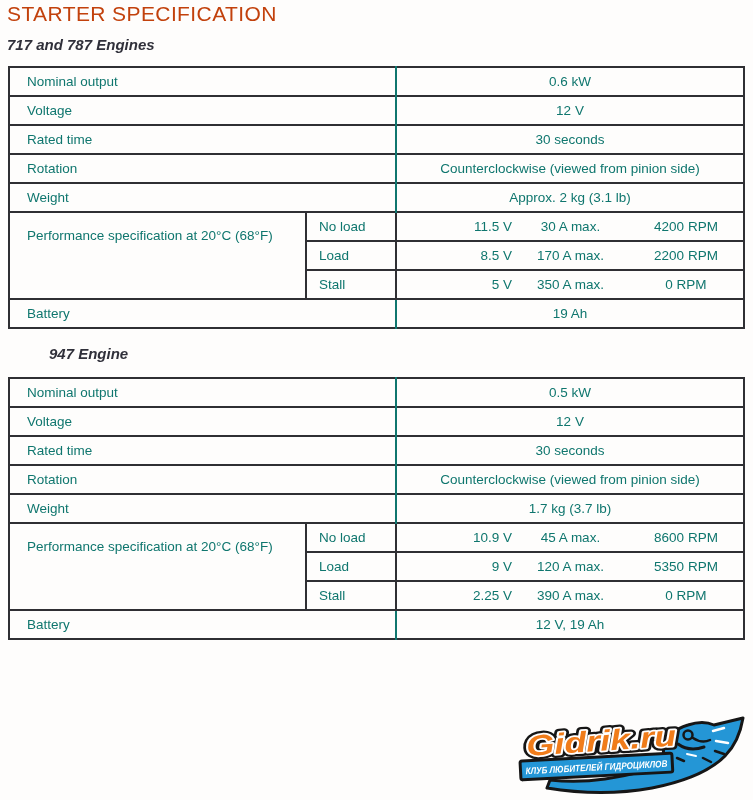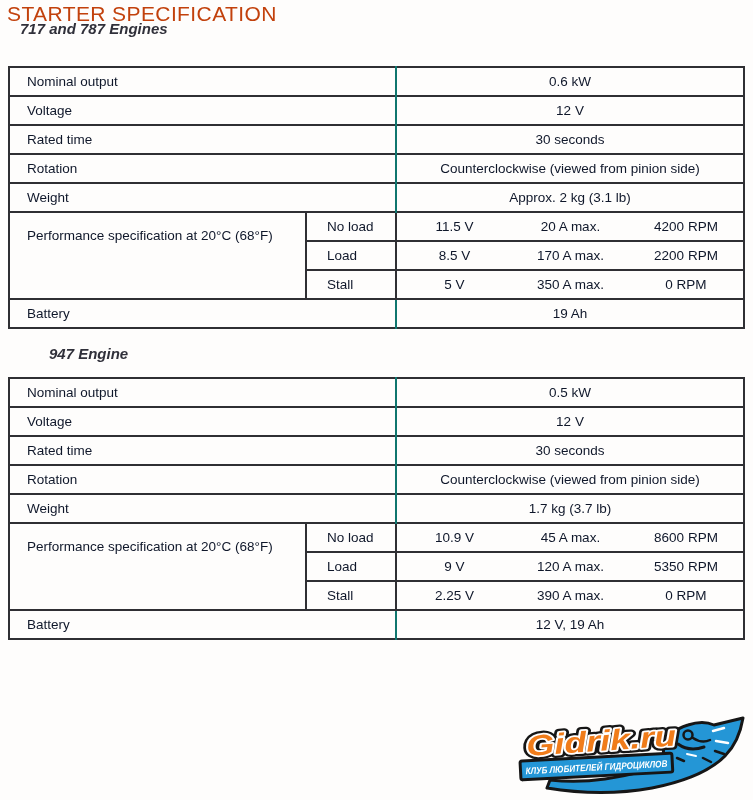--- a/index.html
+++ b/index.html
@@ -14,40 +14,40 @@
   .page-title {
     position:absolute; left:7px; top:2px;
     font-size:21px; font-weight:500; letter-spacing:0.4px;
     color:#c2410c;
   }
   .section-heading {
     position:absolute; left:7px;
     font-size:15px; font-weight:bold; font-style:italic;
     color:#30303a;
   }
-  #heading-1 { top:20px;margin-left:13px; }
+  #heading-1 { top:36px; }
   #heading-2 { top:345px;margin-left:42px; }
   table.spec {
     position:absolute; left:8px;
     width:735px; border-collapse:collapse; table-layout:fixed;
     border:2px solid #2f2f33;
   }
   #table-1 { top:66px; }
   #table-2 { top:377px; }
   .spec tr { border-bottom:2px solid #2f2f33; height:29px; }
   .spec td {
-    font-size:13.5px; color:#0f172a;
+    font-size:13.5px; color:#0f766e;
     padding:0; vertical-align:middle;
     white-space:nowrap; overflow:hidden;
   }
   .spec td.lbl { text-align:left; padding-left:17px; }
   .spec td.val { text-align:center; border-left:2px solid #0f766e; }
-  .spec td.sub { border-left:2px solid #2f2f33; padding-left:20px; }
+  .spec td.sub { border-left:2px solid #2f2f33; padding-left:12px; }
   .spec td.v3 { text-align:center; }
-  .spec td.v3first { border-left:2px solid #2f2f33; text-align:center; }
+  .spec td.v3first { border-left:2px solid #2f2f33; text-align:right; }
   .spec td.perf-lbl { vertical-align:top; padding-top:15px; }
   .watermark {
     position:absolute; left:517px; top:714px;
     width:230px; height:82px;
   }
 </style>
 </head>
 <body>
 
 <div class="page">
@@ -82,21 +82,21 @@
         <td class="val" colspan="3">Counterclockwise (viewed from pinion side)</td>
       </tr>
       <tr>
         <td class="lbl" colspan="2">Weight</td>
         <td class="val" colspan="3">Approx. 2 kg (3.1 lb)</td>
       </tr>
       <tr>
         <td class="lbl perf-lbl" rowspan="3">Performance specification at 20°C (68°F)</td>
         <td class="sub">No load</td>
         <td class="v3first">11.5 V</td>
-        <td class="v3">20 A max.</td>
+        <td class="v3">30 A max.</td>
         <td class="v3">4200 RPM</td>
       </tr>
       <tr>
         <td class="sub">Load</td>
         <td class="v3first">8.5 V</td>
         <td class="v3">170 A max.</td>
         <td class="v3">2200 RPM</td>
       </tr>
       <tr>
         <td class="sub">Stall</td>

